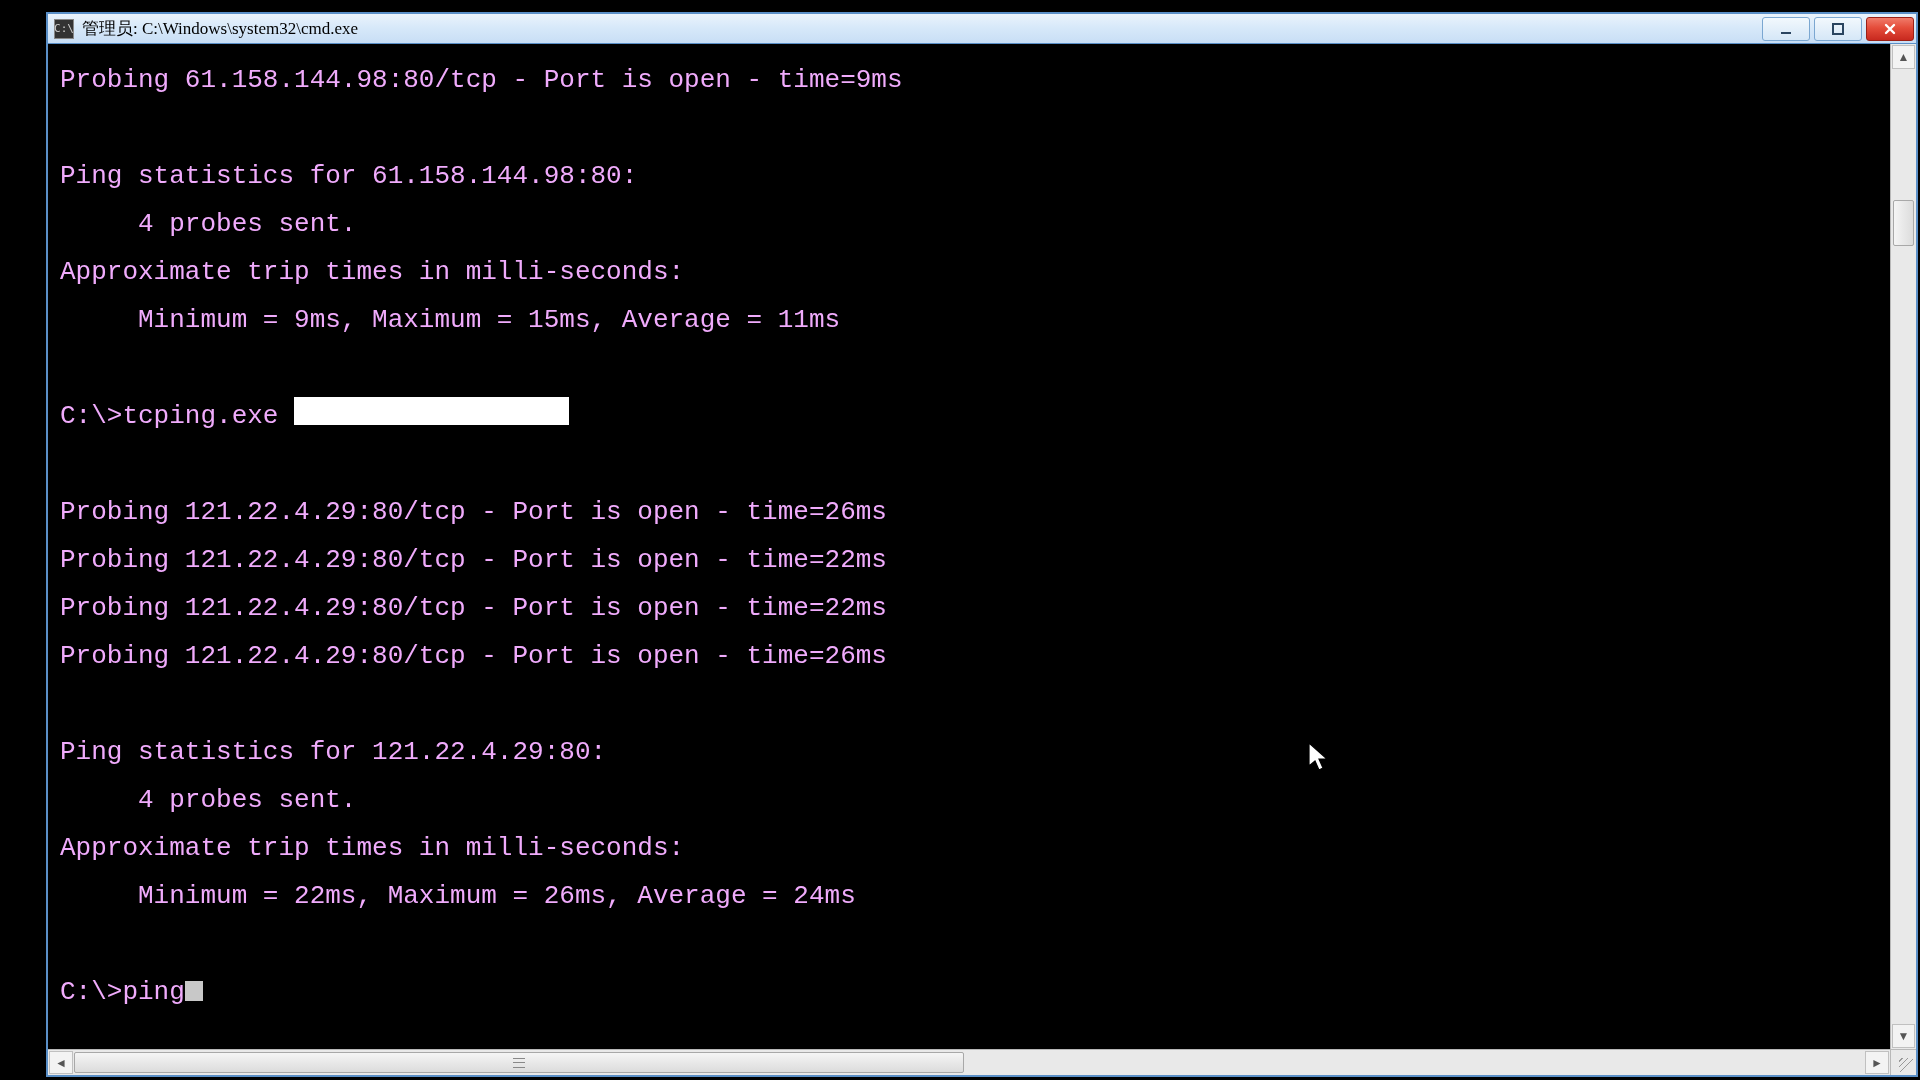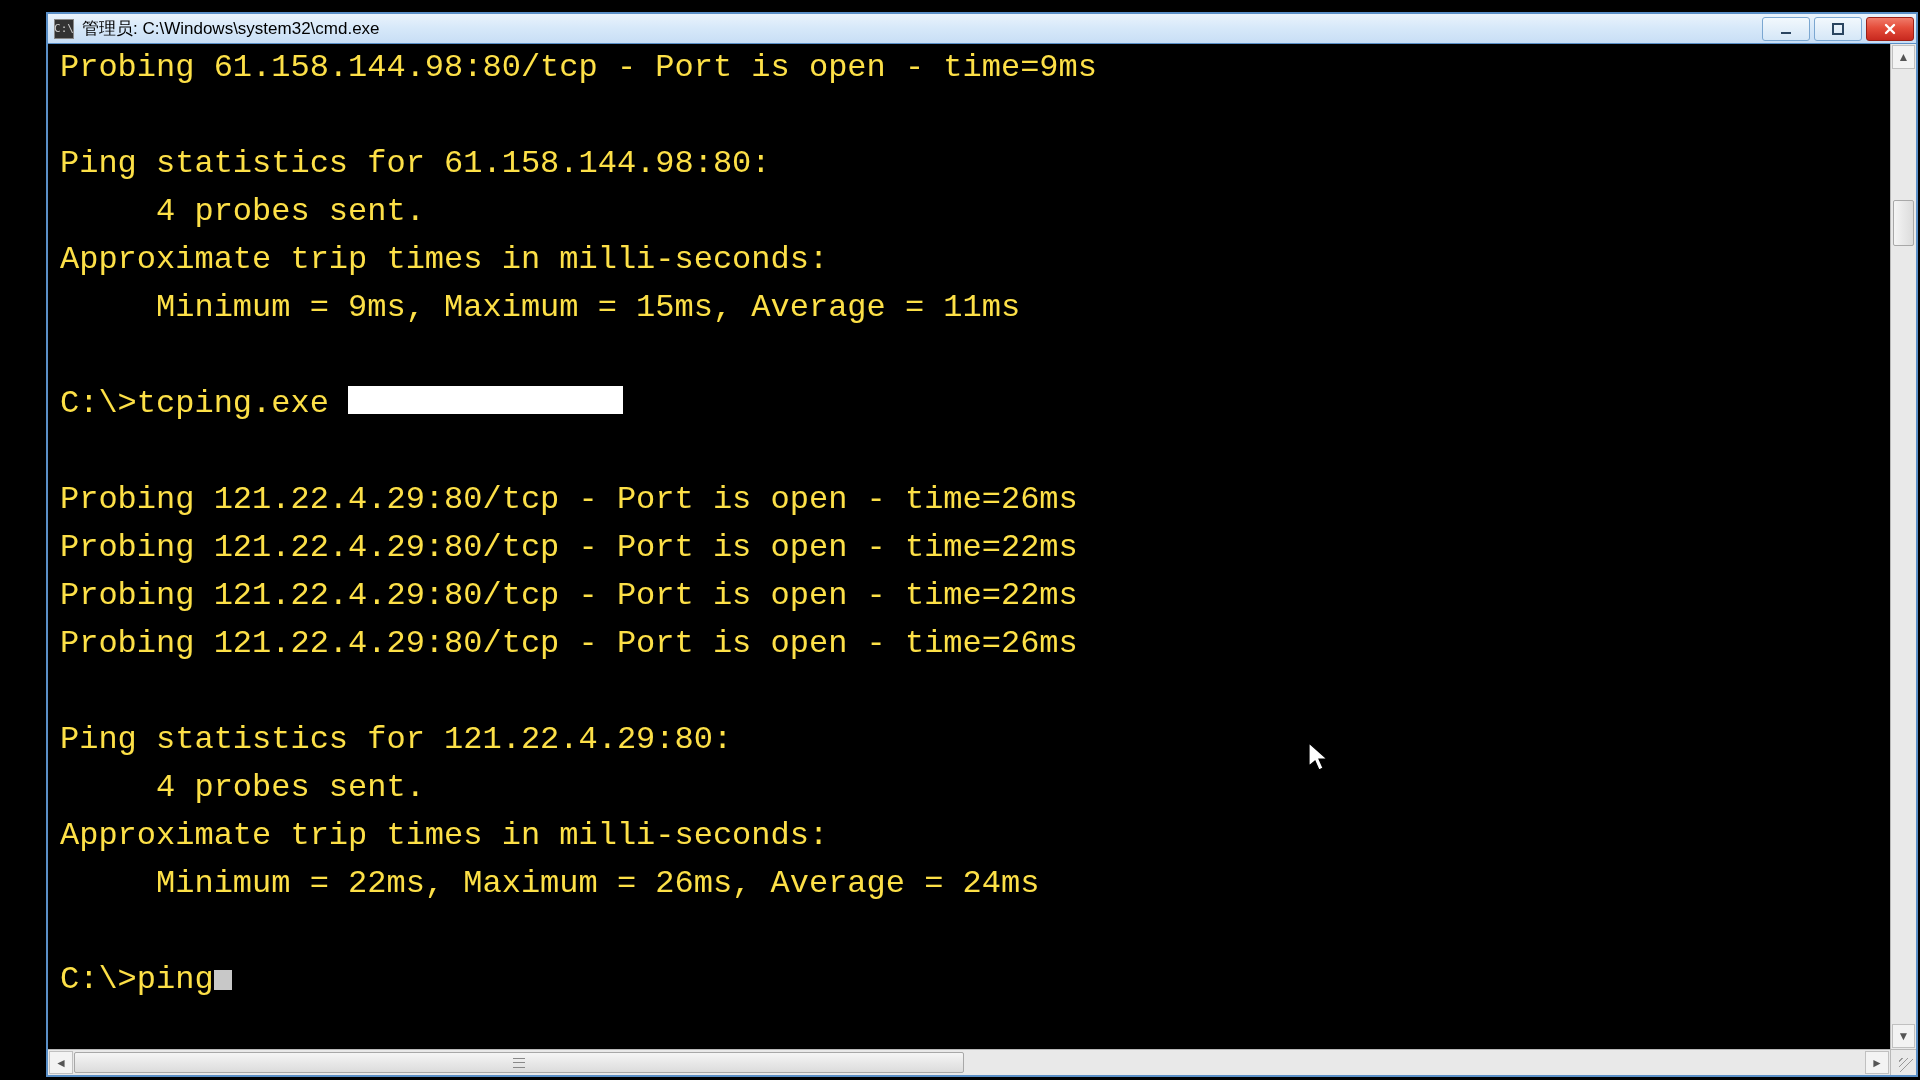--- a/index.html
+++ b/index.html
@@ -38,21 +38,21 @@
     border: 1px solid #888;
     margin-right: 8px;
     display: flex;
     align-items: center;
     justify-content: center;
     font-size: 11px;
     color: #ccc;
     font-family: monospace;
     line-height: 1;
   }
-  .titlebar-text { flex: 0 0 auto; }
+  .titlebar-text { flex: 0 0 auto; font-family: Liberation Serif, serif; }
   .titlebar-spacer { flex: 1; }
   .win-buttons { display: flex; gap: 4px; align-items: center; }
   .win-btn {
     width: 48px;
     height: 24px;
     border: 1px solid #7ba7d1;
     border-radius: 3px;
     background: linear-gradient(to bottom, #f2f8fd, #d5e7f7);
     display: flex;
     align-items: center;
@@ -69,24 +69,24 @@
     position: relative;
     overflow: hidden;
   }
   .terminal-content {
     position: absolute;
     left: 4px;
     top: 0;
     right: 26px;
     bottom: 26px;
     background: #000;
-    padding: 0 8px;
-    color: #fde047;
+    padding: 12px 8px;
+    color: #f0abfc;
     font-family: "NSimSun", "SimSun", "Courier New", monospace;
-    font-size: 32px;
+    font-size: 26px;
     line-height: 48px;
     white-space: pre;
     overflow: hidden;
   }
   .redact {
     display: inline-block;
     width: 275px;
     height: 28px;
     background: #fff;
     vertical-align: -2px;

